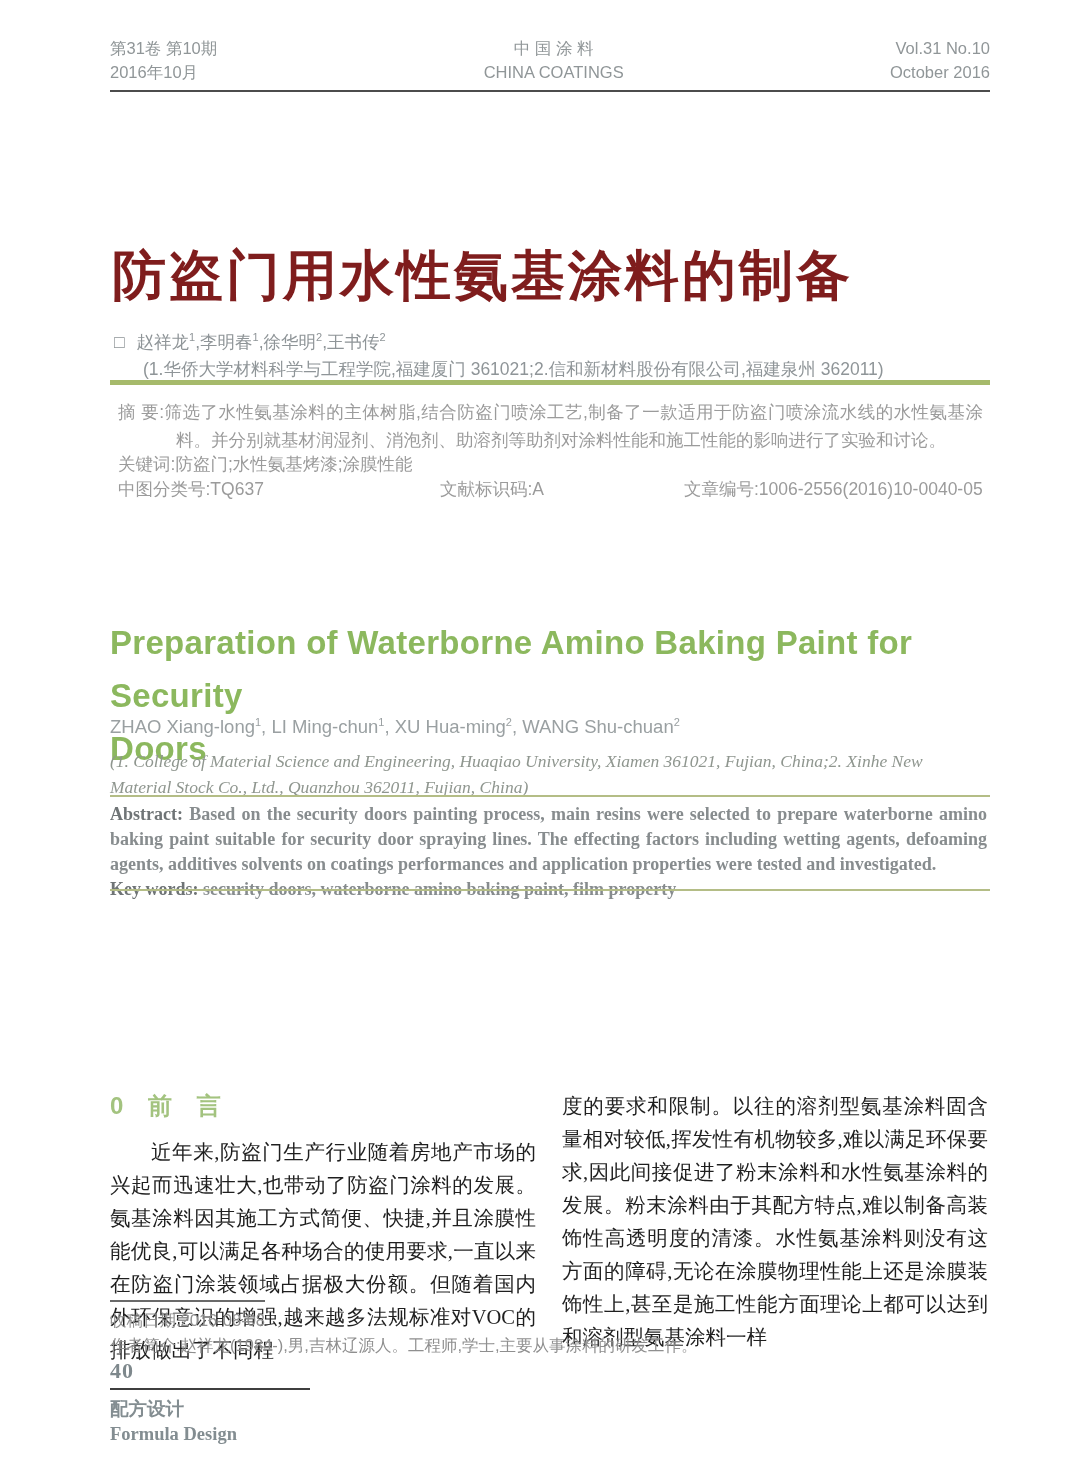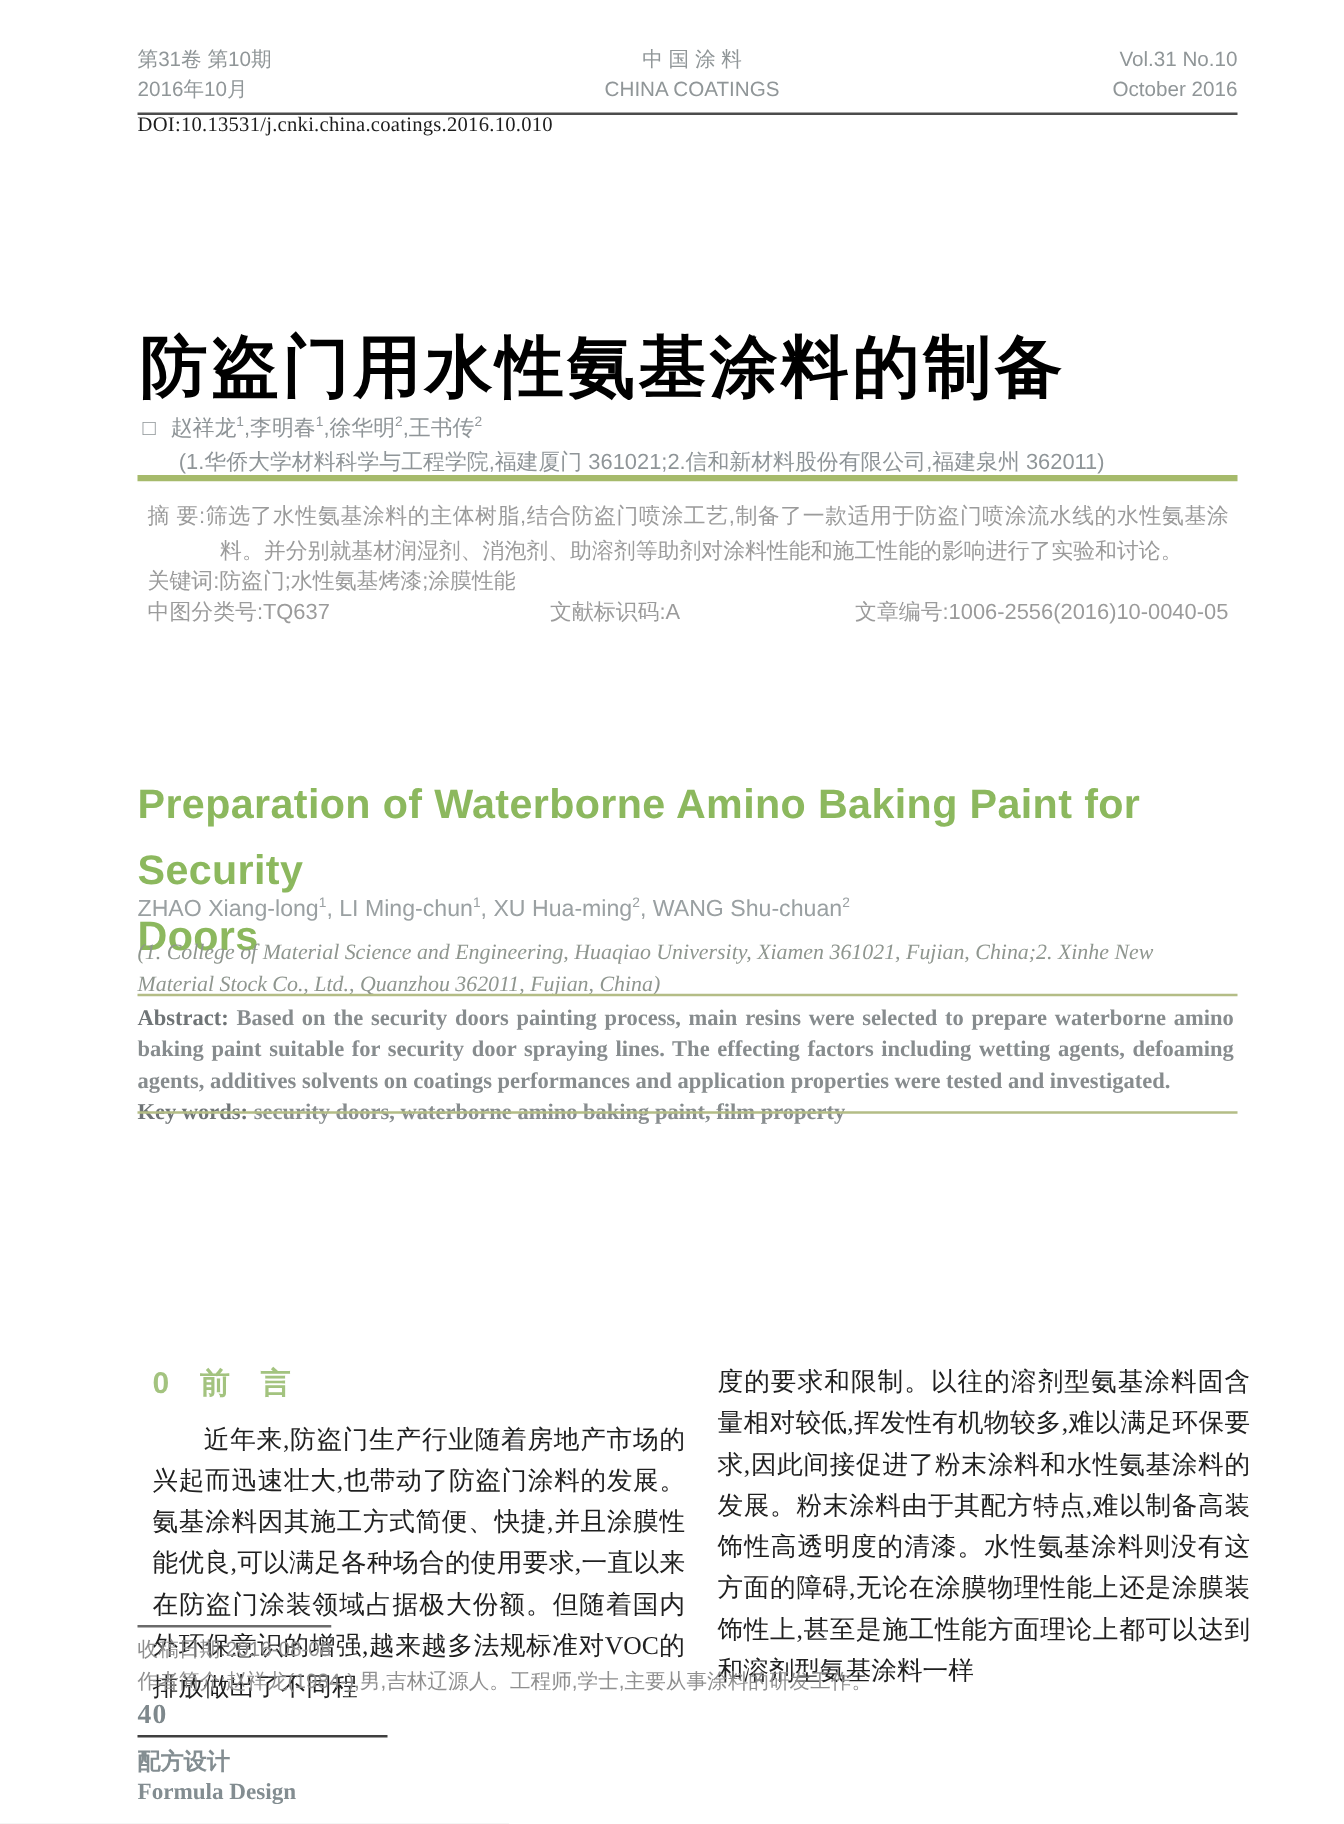--- a/index.html
+++ b/index.html
@@ -17,22 +17,22 @@
   }
   .jheader .h-center{text-align:center;}
   .jheader .h-right{text-align:right;}
   .doi{
     position:absolute;top:90px;left:110px;
     font-family:"Liberation Serif","DejaVu Serif",serif;
     color:#1d1d1d;font-size:16.5px;letter-spacing:0.2px;
   }
   
   .title-cn{
-    position:absolute;top:258px;left:112px;margin:0;
-    color:#000000;font-size:54px;font-weight:700;letter-spacing:3px;
+    position:absolute;top:240px;left:112px;margin:0;
+    color:#7f1d1d;font-size:54px;font-weight:700;letter-spacing:3px;
     font-family:"Liberation Sans","DejaVu Sans",sans-serif;
   }
   .authors-cn{
     position:absolute;top:330px;left:114px;
     color:#8f9598;font-size:17.5px;
   }
   .authors-cn .author-box{margin-right:12px;color:#8f9598;}
   .authors-cn sup{font-size:11px;}
   .affil-cn{
     position:absolute;top:357px;left:143px;
@@ -79,21 +79,21 @@
   .line-1{top:795px;}
   .line-2{top:889px;}
   .abstract-en{
     position:absolute;top:802px;left:110px;right:88px;
     font-family:"Liberation Serif","DejaVu Serif",serif;
     color:#878c8e;font-size:18px;line-height:25px;text-align:justify;font-weight:bold;
   }
   .abstract-en b{color:#6f7476;}
   
   .columns{
-    position:absolute;top:1090px;left:122px;width:878px;
+    position:absolute;top:1090px;left:110px;width:878px;
     display:flex;gap:26px;
     font-family:"Liberation Serif","DejaVu Serif",serif;
   }
   .col{width:430px;}
   .section-heading{
     margin:0 0 14px 0;color:#a3c37f;font-size:24px;font-weight:700;
     letter-spacing:9px;
     font-family:"Liberation Sans","DejaVu Sans",sans-serif;
   }
   .col p{
@@ -128,21 +128,20 @@
     <div class="h-center">
       <div>中 国 涂 料</div>
       <div>CHINA COATINGS</div>
     </div>
     <div class="h-right">
       <div>Vol.31  No.10</div>
       <div>October  2016</div>
     </div>
   </div>
 
-  <div class="doi">DOI:10.13531/j.cnki.china.coatings.2016.10.010</div>
 
   <h1 class="title-cn">防盗门用水性氨基涂料的制备</h1>
 
   <div class="authors-cn">
     <span class="author-box">□</span><span>赵祥龙</span><sup>1</sup><span>,李明春</span><sup>1</sup><span>,徐华明</span><sup>2</sup><span>,王书传</span><sup>2</sup>
   </div>
 
   <div class="affil-cn">(1.华侨大学材料科学与工程学院,福建厦门  361021;2.信和新材料股份有限公司,福建泉州  362011)</div>
 
   <div class="green-bar"></div>

